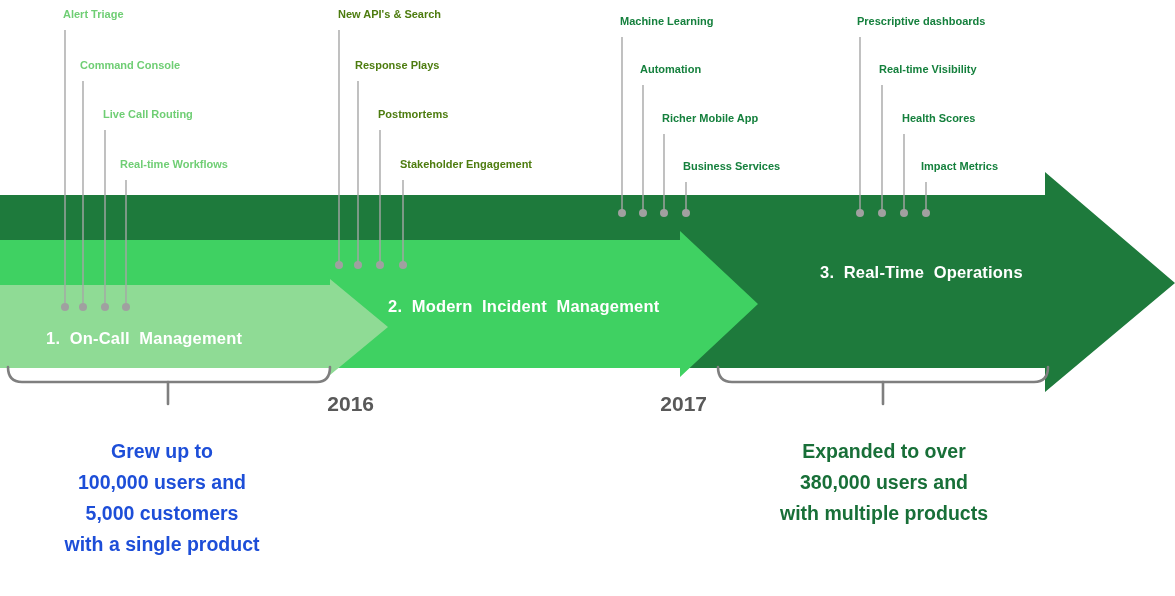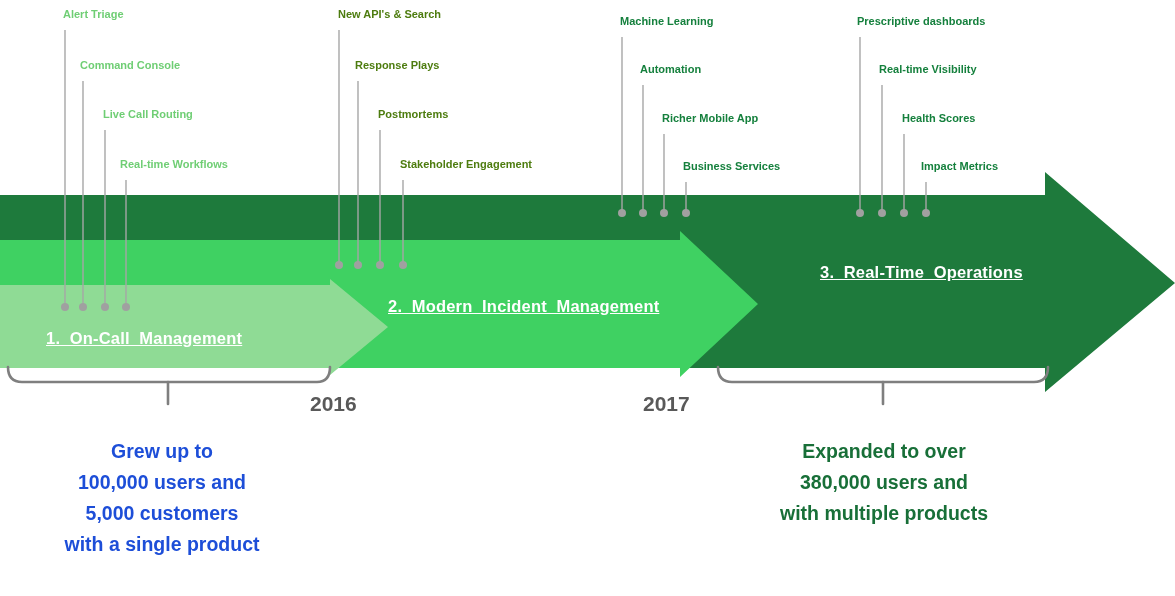--- a/index.html
+++ b/index.html
@@ -21,26 +21,25 @@
   .g1 { color: #6fce74; }
   .g2 { color: #4d7c0f; }
   .g3 { color: #15803d; }
   .arrow-label {
     position: absolute;
     color: #ffffff;
     font-weight: bold;
     font-size: 16.5px;
     letter-spacing: 0.2px;
     white-space: pre;
-    text-decoration: underline;
   }
   .year {
     position: absolute;
     width: 64px;
-    text-align: left;
+    text-align: right;
     font-size: 21px;
     font-weight: bold;
     color: #595959;
   }
   .caption {
     position: absolute;
     width: 300px;
     text-align: center;
     font-size: 19.5px;
     font-weight: bold;

